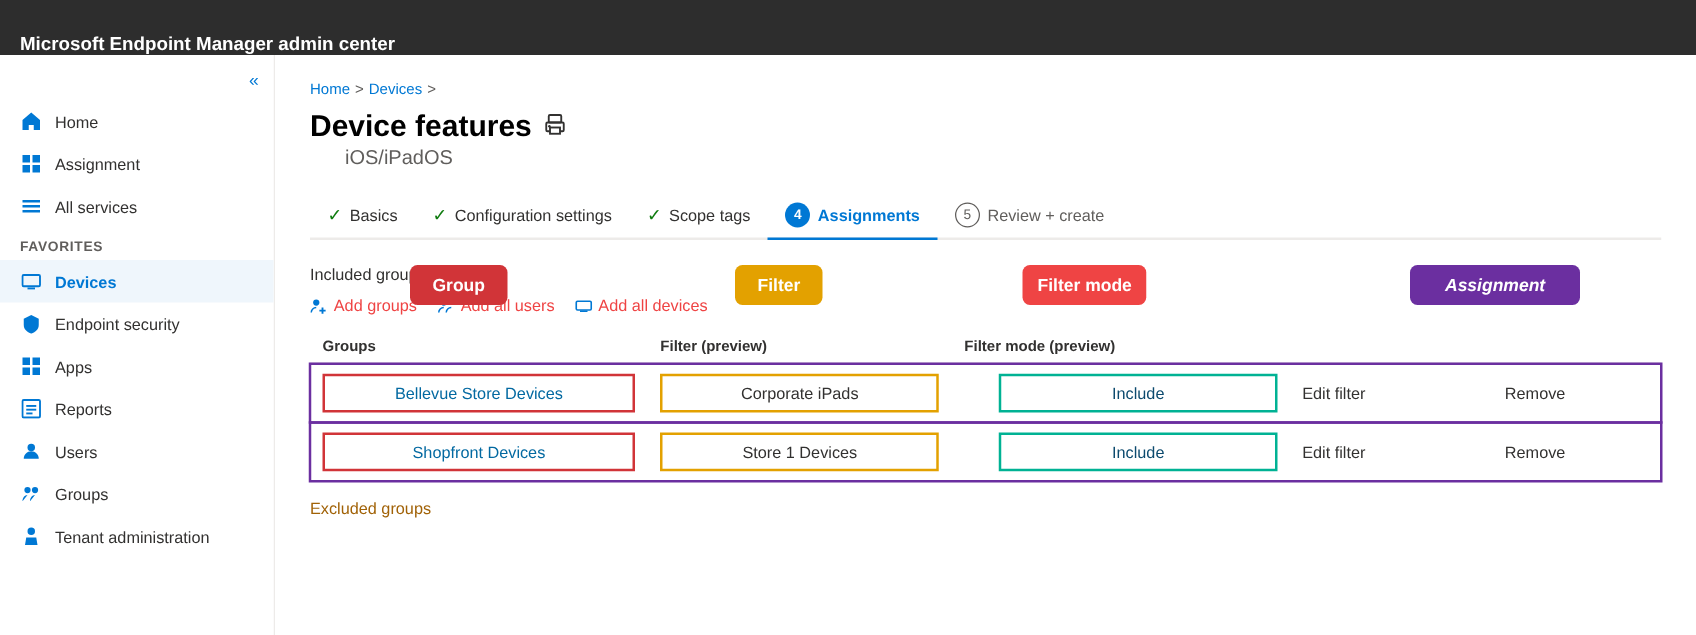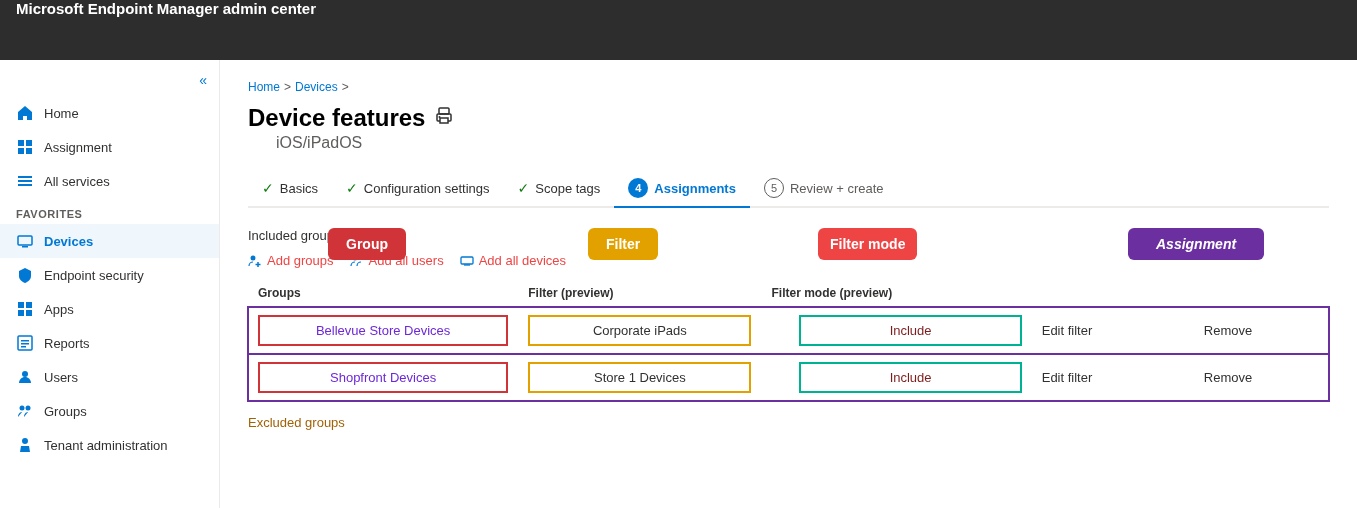--- a/index.html
+++ b/index.html
@@ -3,23 +3,23 @@
   <meta charset="utf-8">
   <style>
     * { box-sizing: border-box; margin: 0; padding: 0; }
     body { font-family: 'Segoe UI', Arial, sans-serif; font-size: 13px; background: #f3f2f1; display: flex; flex-direction: column; height: 508px; overflow: hidden; }
 
     
     .topbar {
       background: #2d2d2d;
       color: #fff;
       padding: 0 16px;
-      height: 60px;
-      display: flex;
-      align-items: flex-start;
+      height: 44px;
+      display: flex;
+      align-items: flex-end;
       font-size: 15px;
       font-weight: 600;
       flex-shrink: 0;
     }
 
     .main-layout {
       display: flex;
       flex: 1;
       overflow: hidden;
     }
@@ -208,37 +208,37 @@
     .assignment-table td {
       padding: 8px 10px;
       font-size: 13px;
       color: #323130;
     }
 
     .group-cell {
       border: 2px solid #d13438;
       padding: 6px 10px;
       text-align: center;
-      color: #6d28d9;
+      color: #0369a1;
       font-size: 13px;
     }
 
     .filter-cell {
       border: 2px solid #e3a100;
       padding: 6px 10px;
       text-align: center;
       color: #323130;
       font-size: 13px;
     }
 
     .filtermode-cell {
       border: 2px solid #00b294;
       padding: 6px 10px;
       text-align: center;
-      color: #7f1d1d;
+      color: #0c4a6e;
       font-size: 13px;
       margin-left: 28px;
     }
 
     .link-cell {
       padding: 6px 10px;
       color: #0078d4;
       font-size: 13px;
       cursor: pointer;
     }

